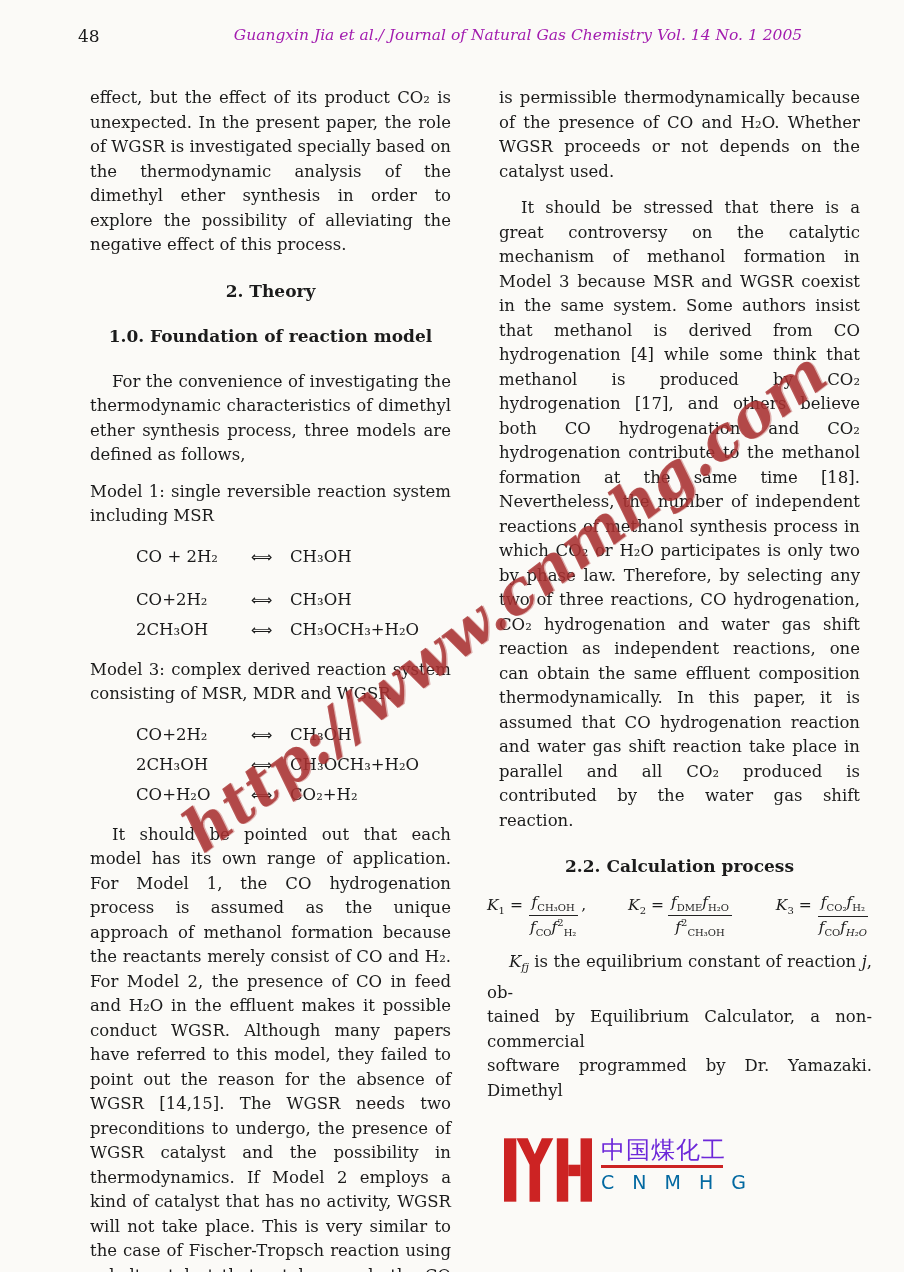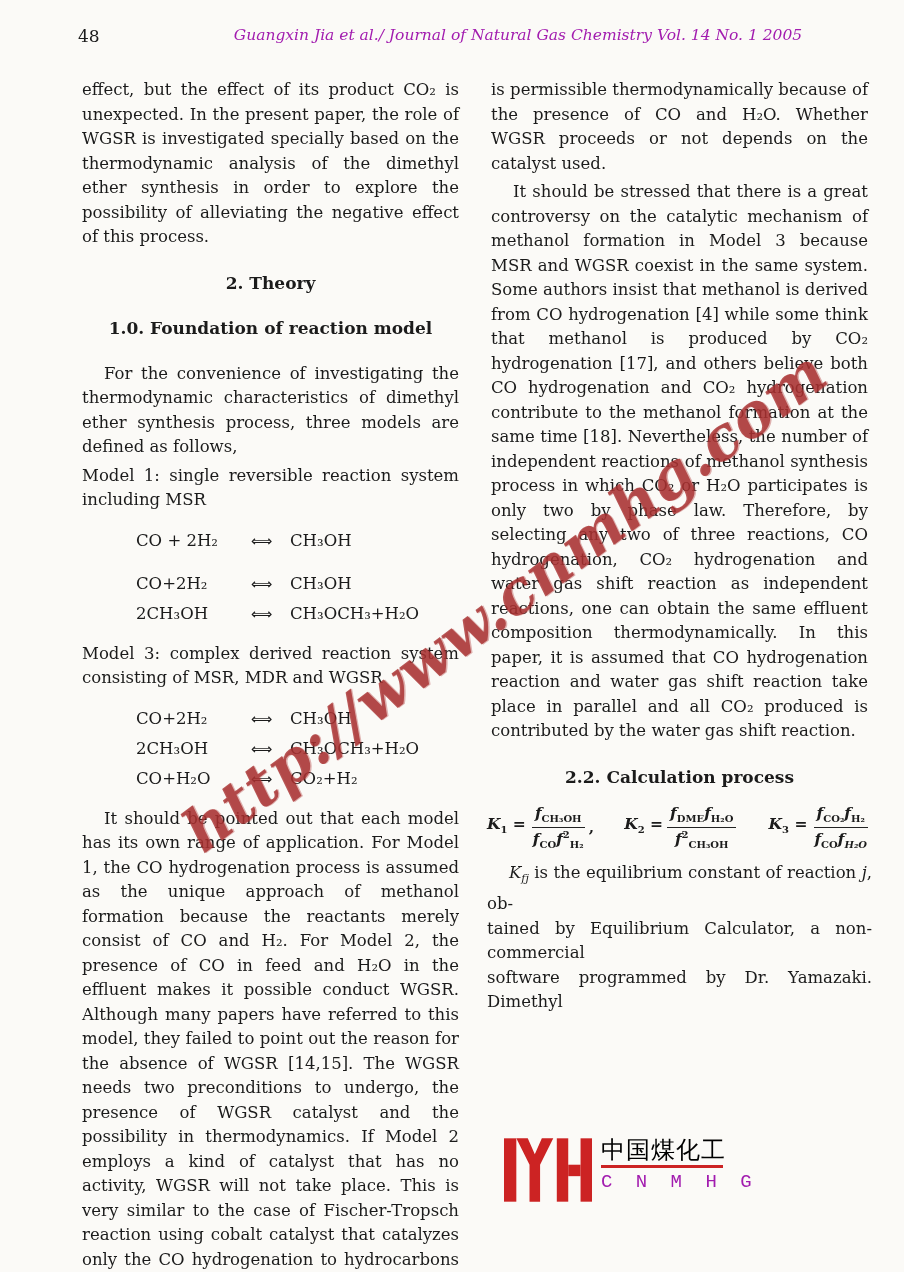--- a/index.html
+++ b/index.html
@@ -14,35 +14,35 @@
 
   
   .header{position:absolute;top:26px;left:78px;right:36px;height:24px;}
   .pagenum{position:absolute;left:0;top:0;font-size:17px;}
   .journal{position:absolute;left:90px;right:0;text-align:center;font-style:italic;font-size:15.5px;color:#a21caf;}
 
   
   .columns{position:absolute;top:74px;left:78px;display:flex;gap:24px;}
   .col{width:385px;font-size:16.5px;line-height:24.5px;text-align:justify;}
 
-  p{margin:4px;}
+  p{margin:12px;}
   p.indent{text-indent:22px;}
   .sec-h{font-weight:bold;font-size:17px;margin:21px 0 0 0;text-align:center;}
   .gap-s{margin-top:21px;}
 
   
   .eqblock{margin:13px 0 13px 58px;}
   .eqrow{display:flex;align-items:baseline;line-height:29px;}
   .eq-lhs{display:inline-block;width:96px;text-align:left;}
   .eq-arrow{display:inline-block;width:58px;text-align:center;font-family:"DejaVu Sans",sans-serif;font-size:15px;letter-spacing:-1px;}
   .eq-rhs{display:inline-block;text-align:left;}
 
   
   .keqs{display:flex;justify-content:space-between;align-items:center;margin:14px 0 10px 0;}
-  .keq{display:flex;align-items:center;font-size:15.5px;font-weight:bold;}
+  .keq{display:flex;font-size:15.5px;}
   .keq-lhs{margin-right:4px;white-space:nowrap;}
   .frac{display:inline-flex;flex-direction:column;align-items:center;line-height:1.25;}
   .frac .num{padding:0 3px 1px 3px;border-bottom:1.3px solid #222;white-space:nowrap;}
   .frac .den{padding:1px 3px 0 3px;white-space:nowrap;}
   .keq sub{font-size:10px;}
   .keq sup{font-size:10px;}
   .keq-tail{margin-left:2px;}
 
   
   .just-line{text-align:justify;text-align-last:justify;}
@@ -59,21 +59,21 @@
     font-family:"DejaVu Serif",serif;
     font-style:italic;font-weight:bold;
     font-size:60px;letter-spacing:1px;
     pointer-events:none;z-index:4;
     text-shadow:1px 1px 0 rgba(168,40,40,0.35);
   }
 
   
   .logo{position:absolute;left:501px;top:1135px;display:flex;align-items:flex-start;gap:9px;z-index:5;background:#fbfaf7;padding:2px 3px;}
   .logo-right{display:flex;flex-direction:column;align-items:flex-start;}
-  .logo-cn{font-family:"DejaVu Sans",sans-serif;font-size:24px;line-height:26px;color:#000000;letter-spacing:1px;white-space:nowrap;}
+  .logo-cn{font-family:"DejaVu Sans",sans-serif;font-size:24px;line-height:26px;color:#6d28d9;letter-spacing:1px;white-space:nowrap;}
   .logo-underline{height:2.5px;width:122px;margin:2px 0 3px 0;}
   .logo-latin{font-family:"DejaVu Sans",sans-serif;font-size:19px;line-height:22px;letter-spacing:6px;white-space:nowrap;}
 </style>
 </head>
 <body>
 
 <div class="page">
 
   <div class="header">
     <span class="pagenum">48</span>
@@ -176,17 +176,17 @@
           <polygon points="14,0 27,0 35,18 43,0 56,0 41,30 41,72 29,72 29,30" fill="#cc2323"></polygon>
           <rect x="60" y="0" width="13" height="72" fill="#cc2323"></rect>
           <rect x="73" y="30" width="14" height="13" fill="#cc2323"></rect>
           <rect x="87" y="0" width="13" height="72" fill="#cc2323"></rect>
         </g>
       </svg>
     </span>
     <span class="logo-right">
       <span class="logo-cn">中国煤化工</span>
       <span class="logo-underline" style="background: rgb(204, 35, 35);"></span>
-      <span class="logo-latin" style="color: #a21caf; font-family: Liberation Mono, monospace;">C N M H G</span>
+      <span class="logo-latin" style="color: #0369a1;">C N M H G</span>
     </span>
   </div>
 
 </div>
 
 </body></html>

